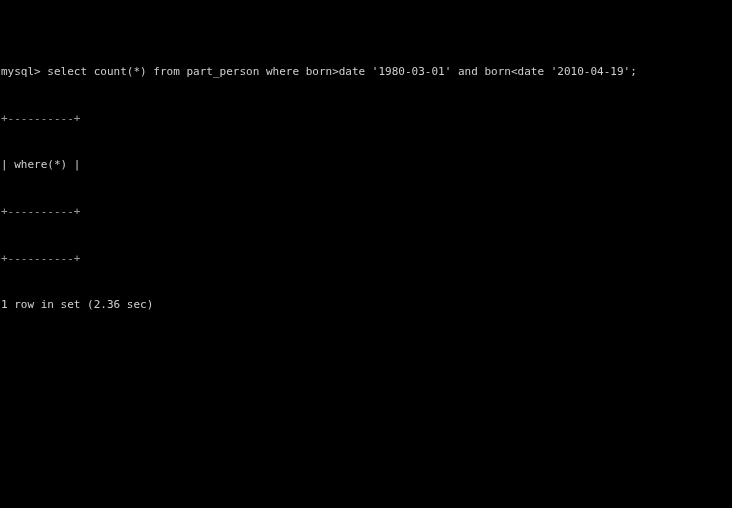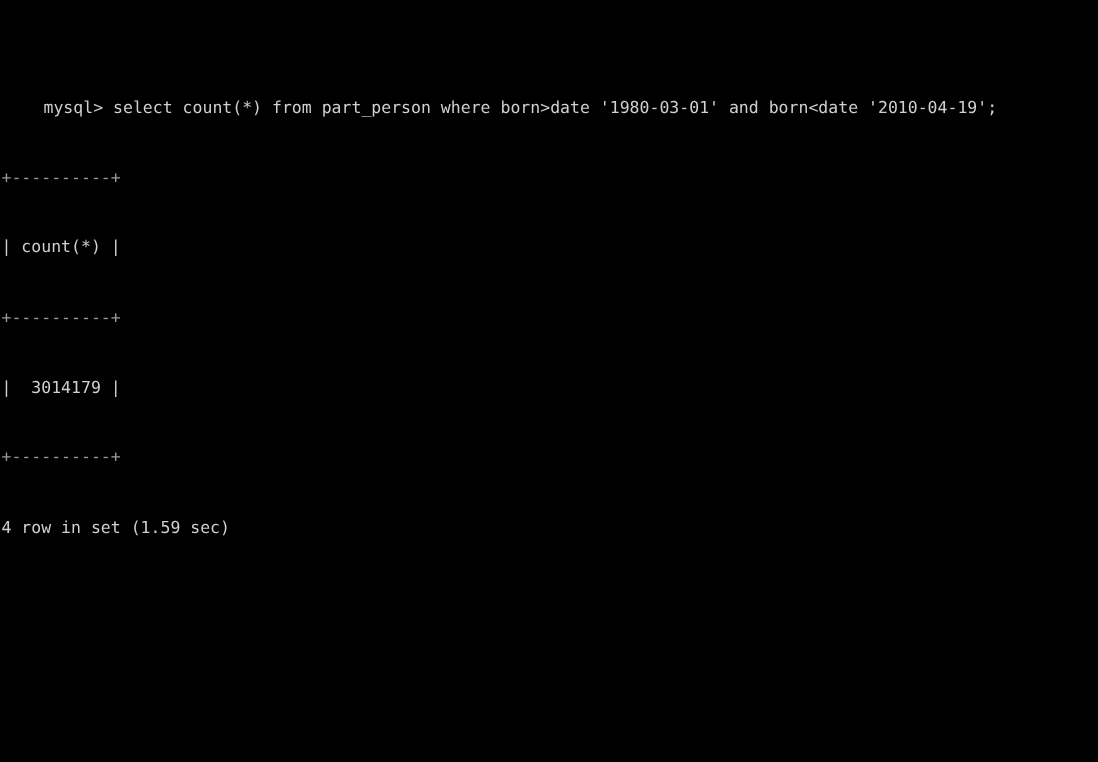--- a/index.html
+++ b/index.html
@@ -27,38 +27,37 @@
     overflow: hidden;
   }
   .line {
     white-space: pre;
     height: 15.55px;
     font-variant-ligatures: none;
   }
   .line.blank {
     height: 15.55px;
   }
-  .prompt-line { color: #cfcfcf; margin-left: 28px; }
+  .prompt-line { color: #cfcfcf; }
   .rule-line   { color: #9a9a9a; }
   .cell-line   { color: #cfcfcf; }
   .status-line { color: #cfcfcf; }
 </style>
 </head>
 <body>
 
 <div id="terminal">
 
   
   <div class="line prompt-line">mysql&gt; select count(*) from part_person where born&gt;date '1980-03-01' and born&lt;date '2010-04-19';</div>
   <div class="line rule-line">+----------+</div>
-  <div class="line cell-line">| count(*) |</div>
+  <div class="line cell-line">| where(*) |</div>
   <div class="line rule-line">+----------+</div>
-  <div class="line cell-line">|  3014179 |</div>
   <div class="line rule-line">+----------+</div>
-  <div class="line status-line">4 row in set (1.59 sec)</div>
+  <div class="line status-line">1 row in set (2.36 sec)</div>
   <div class="line blank"> </div>
 
   
   
   
   
   
   
   
   

